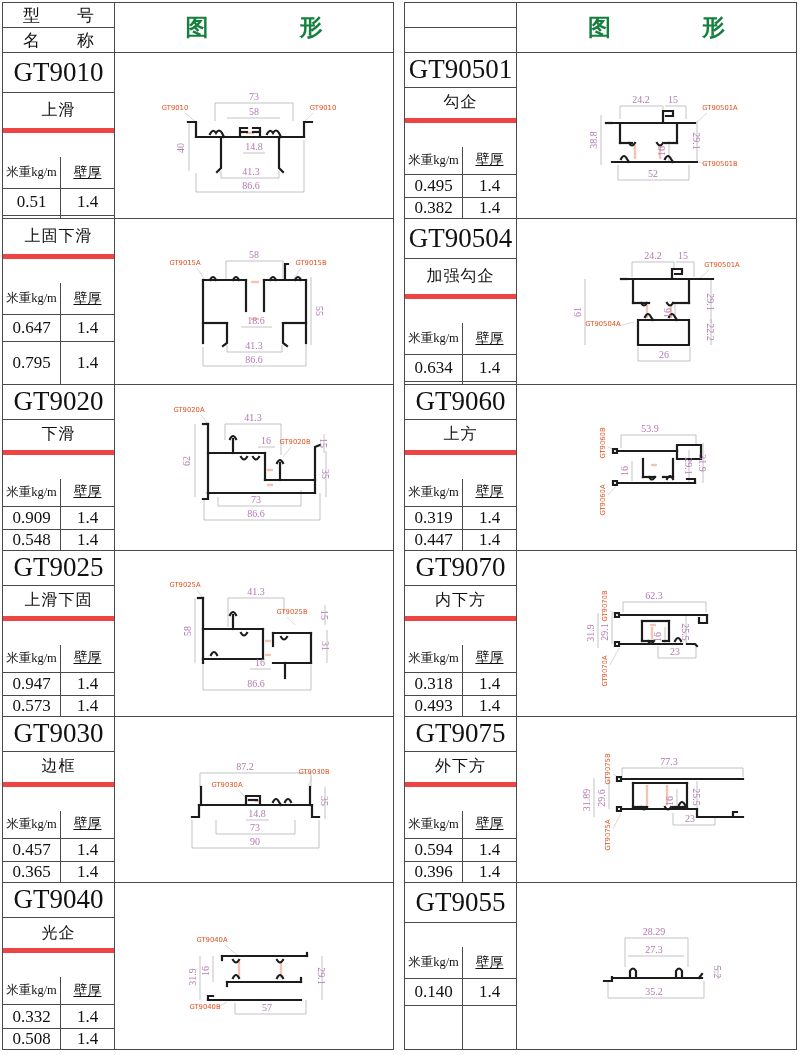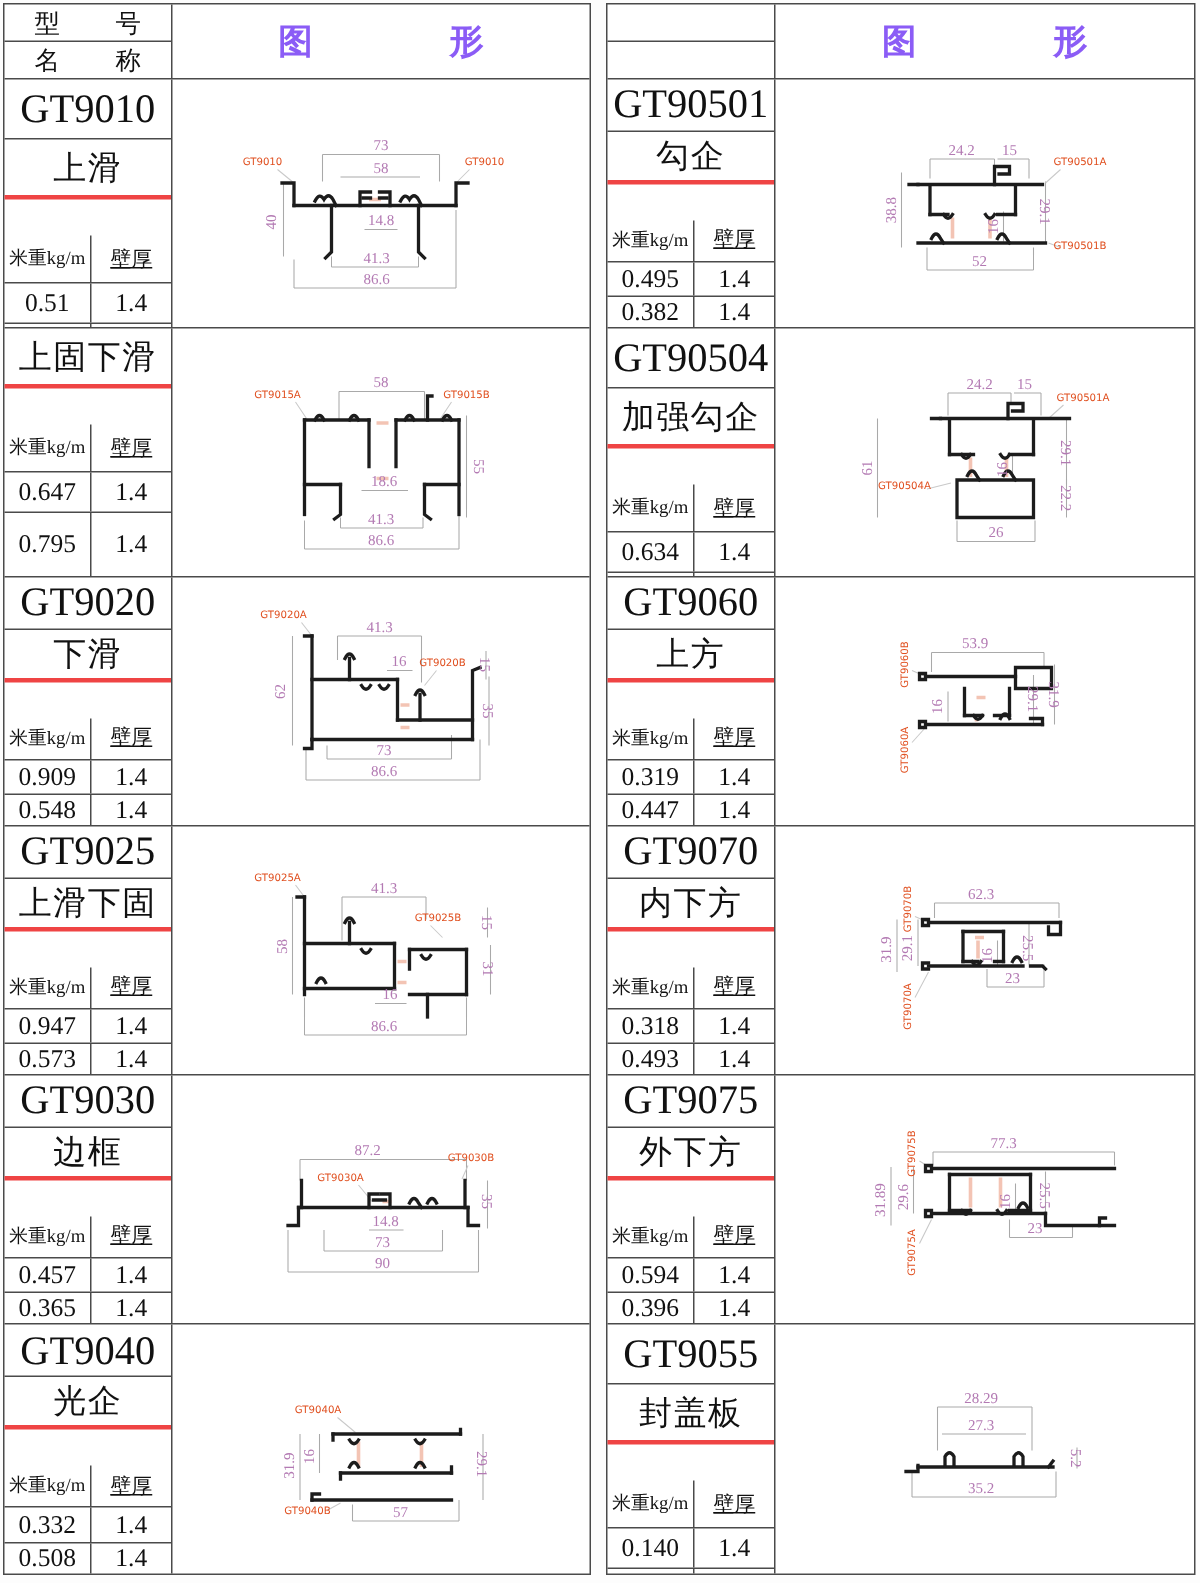--- a/index.html
+++ b/index.html
@@ -4,26 +4,26 @@
 <style>
   html,body{margin:0;padding:0;background:#fdfdfd;}
   body{width:800px;height:1055px;position:relative;font-family:"Liberation Serif","DejaVu Serif",serif;color:#111;}
   .tbl{position:absolute;top:2px;border:1px solid #4a4a4a;background:#fff;box-sizing:border-box;}
   #left-table{left:2px;width:392px;text-align:center;}
   #right-table{left:404px;width:393px;}
   .hdr{display:flex;height:49px;border-bottom:1px solid #4a4a4a;}
   .hdr-labels{width:112px;border-right:1px solid #4a4a4a;display:flex;flex-direction:column;box-sizing:border-box;}
   .hdr-labels .hcell{flex:1;display:flex;align-items:center;justify-content:center;font-size:17px;letter-spacing:10px;text-indent:10px;}
   .hdr-labels .hcell:first-child{border-bottom:1px solid #4a4a4a;}
-  .hdr-draw{flex:1;display:flex;align-items:center;justify-content:center;color:#8b5cf6;font-size:23px;font-weight:bold;letter-spacing:34px;text-indent:34px;}
+  .hdr-draw{flex:1;display:flex;align-items:center;justify-content:center;color:#15803d;font-size:23px;font-weight:bold;letter-spacing:34px;text-indent:34px;}
   .sec{display:flex;height:166px;border-bottom:1px solid #4a4a4a;box-sizing:border-box;}
   .sec:last-child{border-bottom:none;}
   .sec-labels{width:112px;border-right:1px solid #4a4a4a;display:flex;flex-direction:column;box-sizing:border-box;}
   .mrow{height:40px;box-sizing:border-box;border-bottom:1px solid #4a4a4a;display:flex;align-items:center;justify-content:center;font-size:27px;}
-  .nrow{height:40px;box-sizing:border-box;border-bottom:3px solid #ef4444;display:flex;align-items:center;justify-content:center;font-size:22px;letter-spacing:1px;}
+  .nrow{height:40px;box-sizing:border-box;border-bottom:5px solid #ef4444;display:flex;align-items:center;justify-content:center;font-size:16px;letter-spacing:1px;}
   .krow{height:32px;box-sizing:border-box;border-bottom:1px solid #4a4a4a;display:flex;margin-top:24px;}
   .krow .c1{width:58px;box-sizing:border-box;border-right:1px solid #4a4a4a;display:flex;align-items:center;justify-content:center;font-size:12.5px;}
   .krow .c2{flex:1;display:flex;align-items:center;justify-content:center;font-size:14px;text-decoration:underline;}
   .vrow{height:27px;box-sizing:border-box;border-bottom:1px solid #4a4a4a;display:flex;font-size:17px;}
   .vrow:last-child{border-bottom:none;flex:1;}
   .vrow .c1{width:58px;box-sizing:border-box;border-right:1px solid #4a4a4a;display:flex;align-items:center;justify-content:center;}
   .vrow .c2{flex:1;display:flex;align-items:center;justify-content:center;}
   .sec-draw{flex:1;position:relative;overflow:hidden;}
   .sec-draw svg{display:block;width:280px;height:166px;}
   .pf{stroke:#1c1c1c;stroke-width:2.2;fill:none;stroke-linecap:square;stroke-linejoin:miter;}
@@ -672,21 +672,20 @@
             <text x="176" y="80" class="dm" transform="rotate(90 176 80)">25.5</text>
             <text x="173" y="105" class="dm">23</text>
             <text x="93" y="52" class="lb" transform="rotate(-90 93 52)">GT9075B</text>
             <text x="93" y="118" class="lb" transform="rotate(-90 93 118)">GT9075A</text>
           </svg>
         </div>
       </div>
       <div class="sec">
         <div class="sec-labels">
           <div class="mrow">GT9055</div>
-          <div class="nrow">封盖板</div>
           <div class="krow">
             <div class="c1">米重kg/m</div>
             <div class="c2">壁厚</div>
           </div>
           <div class="vrow">
             <div class="c1">0.140</div>
             <div class="c2">1.4</div>
           </div>
           <div class="vrow">
             <div class="c1"></div>

